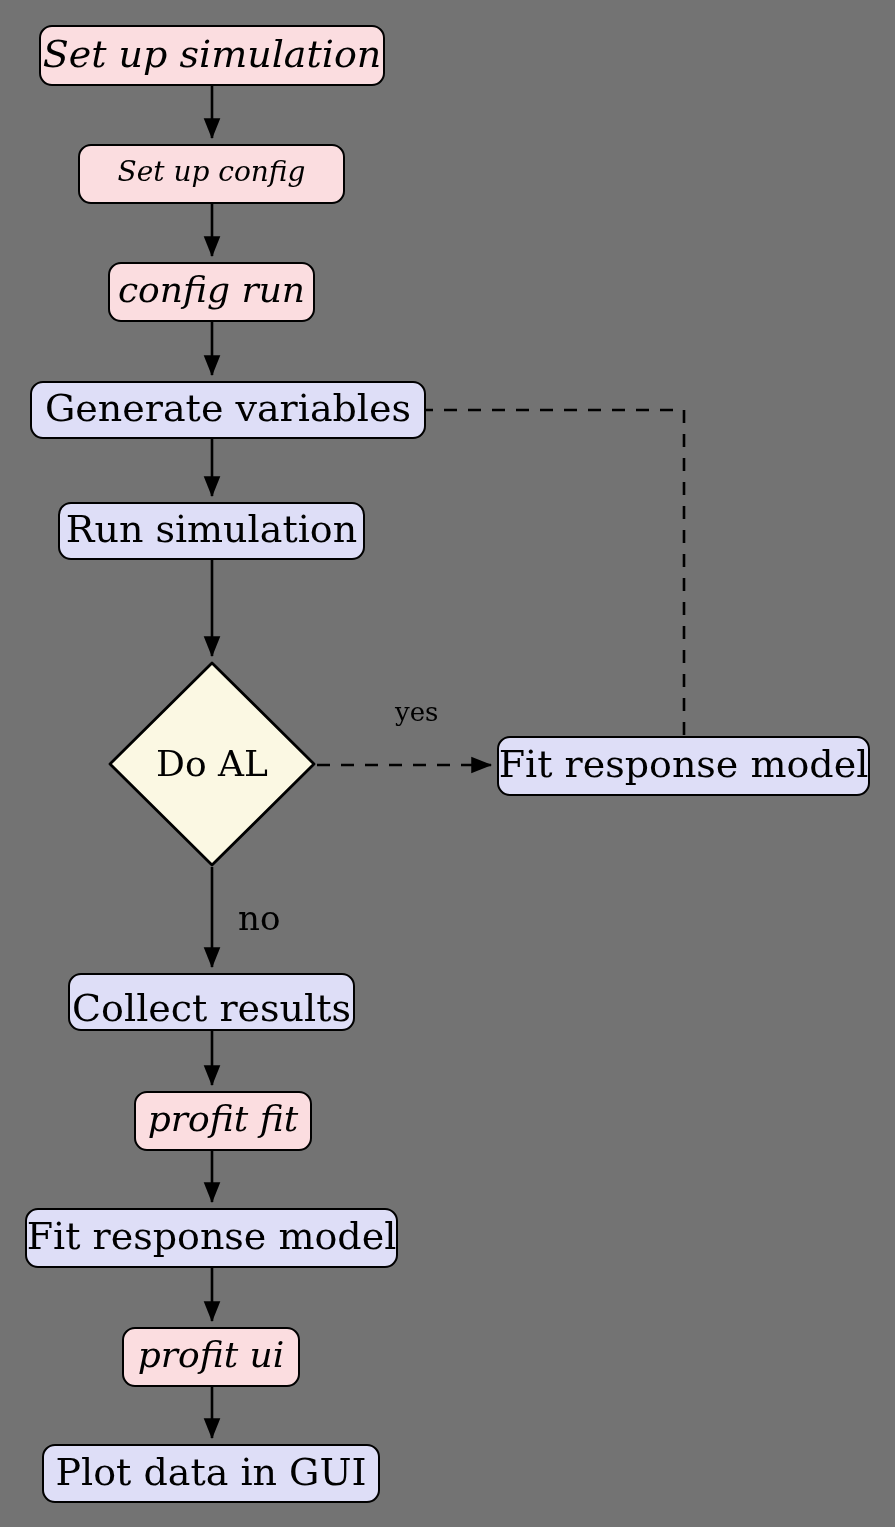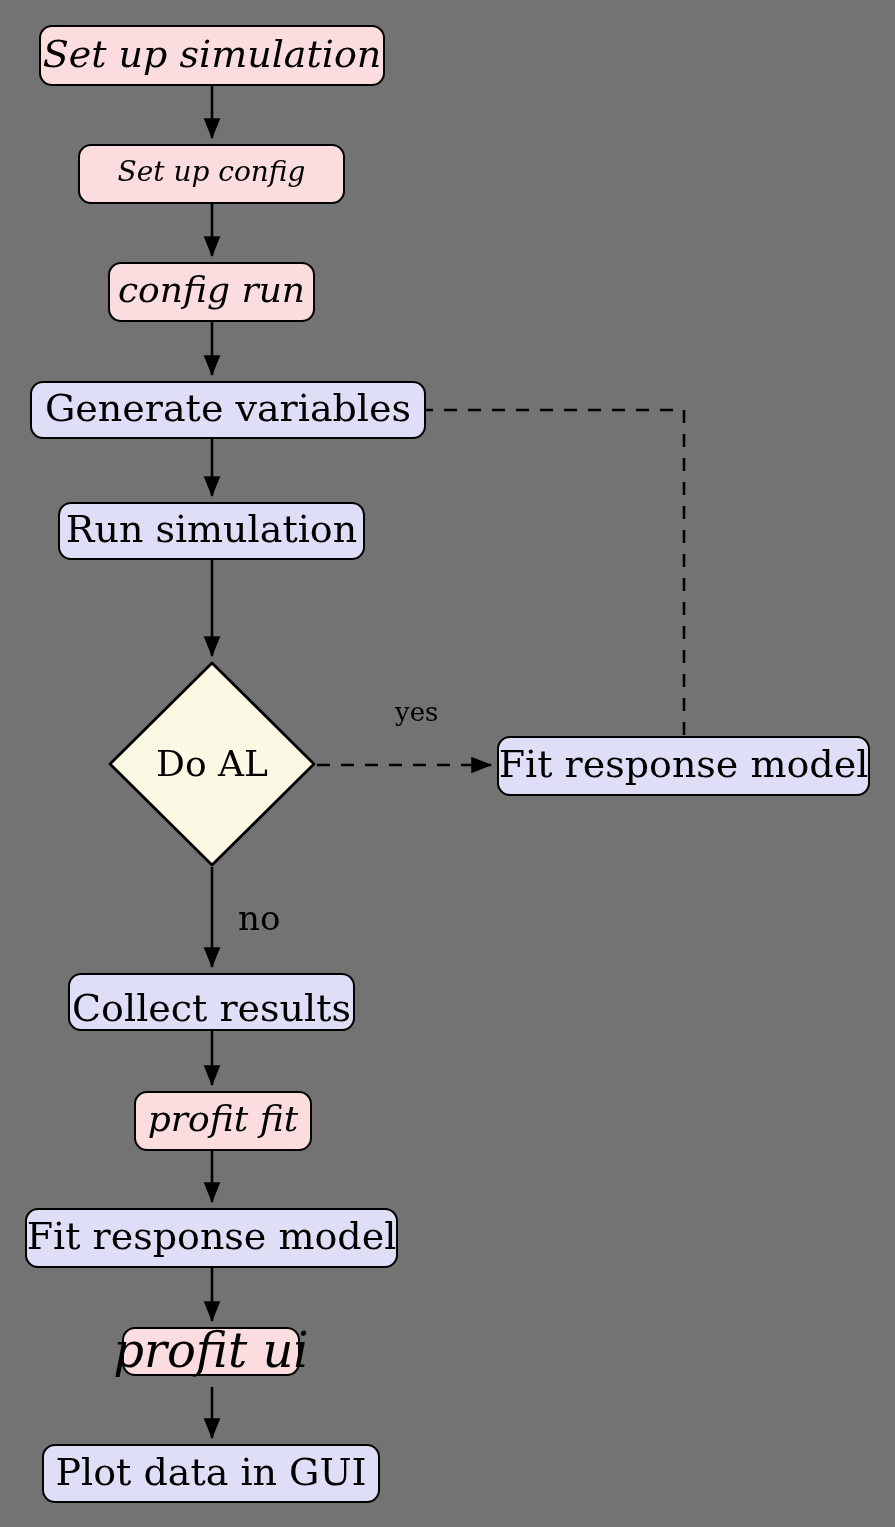--- a/index.html
+++ b/index.html
@@ -158,21 +158,21 @@
   </div>
 
   <div class="node cmd" style="left:122px; top:1091px; width:178px; height:60px; font-size:36px;margin-left:12px;">
     <span class="node-label">profit fit</span>
   </div>
 
   <div class="node proc" style="left:25px; top:1208px; width:373px; height:60px; font-size:38px;">
     <span class="node-label">Fit response model</span>
   </div>
 
-  <div class="node cmd" style="left:122px; top:1327px; width:178px; height:49px; font-size:48px;">
+  <div class="node cmd" style="left:122px; top:1327px; width:178px; height:60px; font-size:36px;">
     <span class="node-label">profit ui</span>
   </div>
 
   <div class="node proc" style="left:42px; top:1444px; width:338px; height:59px; font-size:38px;text-align:right;">
     <span class="node-label">Plot data in GUI</span>
   </div>
 
   <div class="edge-label" style="left:395px; top:699px; font-size:26px;">yes</div>
 
   <div class="edge-label" style="left:238px; top:901px; font-size:34px;">no</div>

